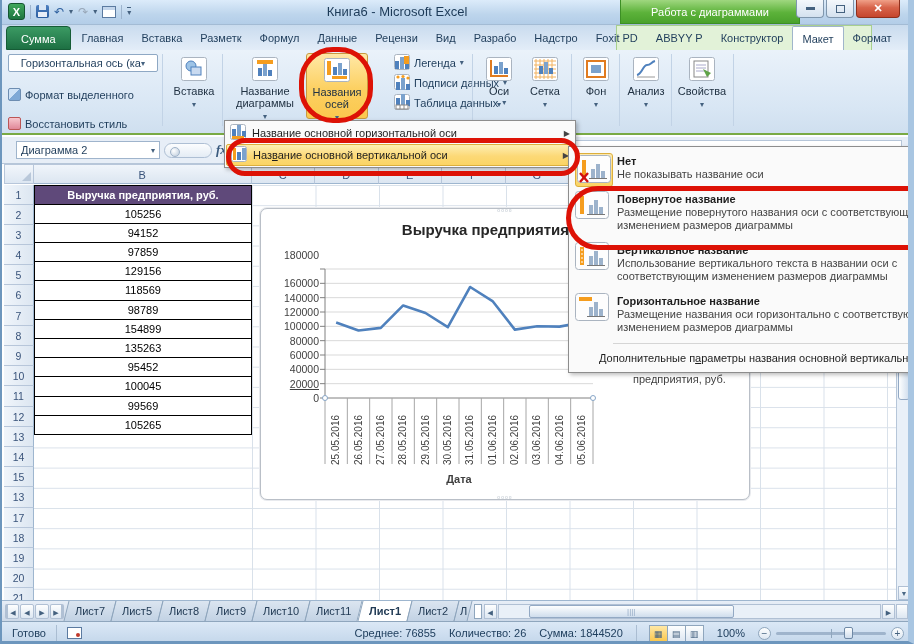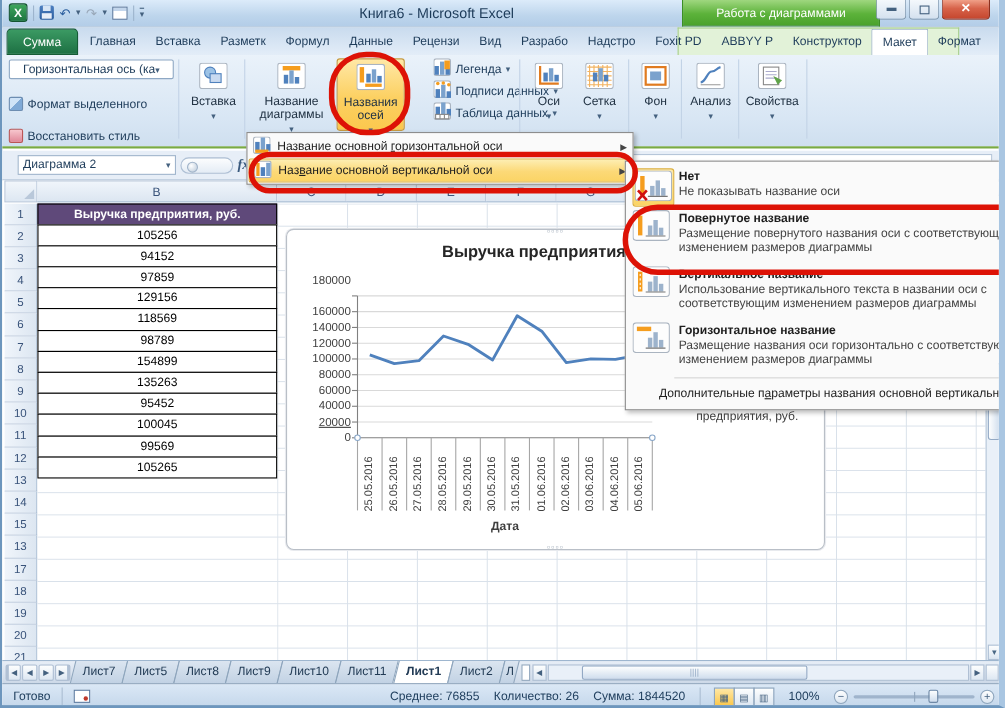--- a/index.html
+++ b/index.html
@@ -47,21 +47,21 @@
   .help-circle { width:16px; height:16px; border-radius:50%; background:linear-gradient(#6fa7e0,#2e69b5); color:#fff;
     text-align:center; line-height:16px; font-weight:bold; font-size:11px; }
   .chev { font-size:9px; }
 
   
   .ribbon { position:absolute; left:0; top:50px; width:100%; height:85px;
     background:linear-gradient(#eaf2fa,#d8e6f4 70%,#cfdfEF); border-bottom:2px solid #79aa44; }
   .rib-sep { position:absolute; top:4px; width:1px; height:72px; background:#c2d3e6; }
   .sel-group { position:absolute; left:6px; top:4px; width:152px; }
   .selector { width:150px; height:18px; background:#fff; border:1px solid #8ea8c4; border-radius:2px;
-    display:flex; align-items:center; padding:0 0; justify-content:center; white-space:nowrap; overflow:hidden;}
+    display:flex; align-items:center; padding:0 12px; justify-content:flex-end; white-space:nowrap; overflow:hidden;}
   .rib-row-btn { display:flex; align-items:center; gap:4px; margin-top:16px; white-space:nowrap; }
   .mini-ic { width:13px; height:13px; border-radius:2px; flex:0 0 auto; }
   .ic-format { background:linear-gradient(135deg,#cfe3f7 50%,#7fa9d6 50%); border:1px solid #6d8db1;}
   .ic-reset { background:linear-gradient(#f7c7ce,#e08798); border:1px solid #b55;}
   .group-caption { margin-top:7px; text-align:center; color:#5a7a9a; font-size:10px; width:150px;}
   .bigbtn { position:absolute; top:3px; display:flex; flex-direction:column; align-items:center; gap:2px;
     padding-top:4px; text-align:center; line-height:12px; color:#234; }
   .bigbtn .arr { font-size:8px; color:#44617f; }
   .bigbtn.hl { background:linear-gradient(#ffe8a6,#fcd061 55%,#fbc84e); border:1px solid #c79a3f; border-radius:3px; }
   .smallbtns { position:absolute; left:372px; top:4px; display:flex; flex-direction:column; gap:3px;margin-left:20px; }

